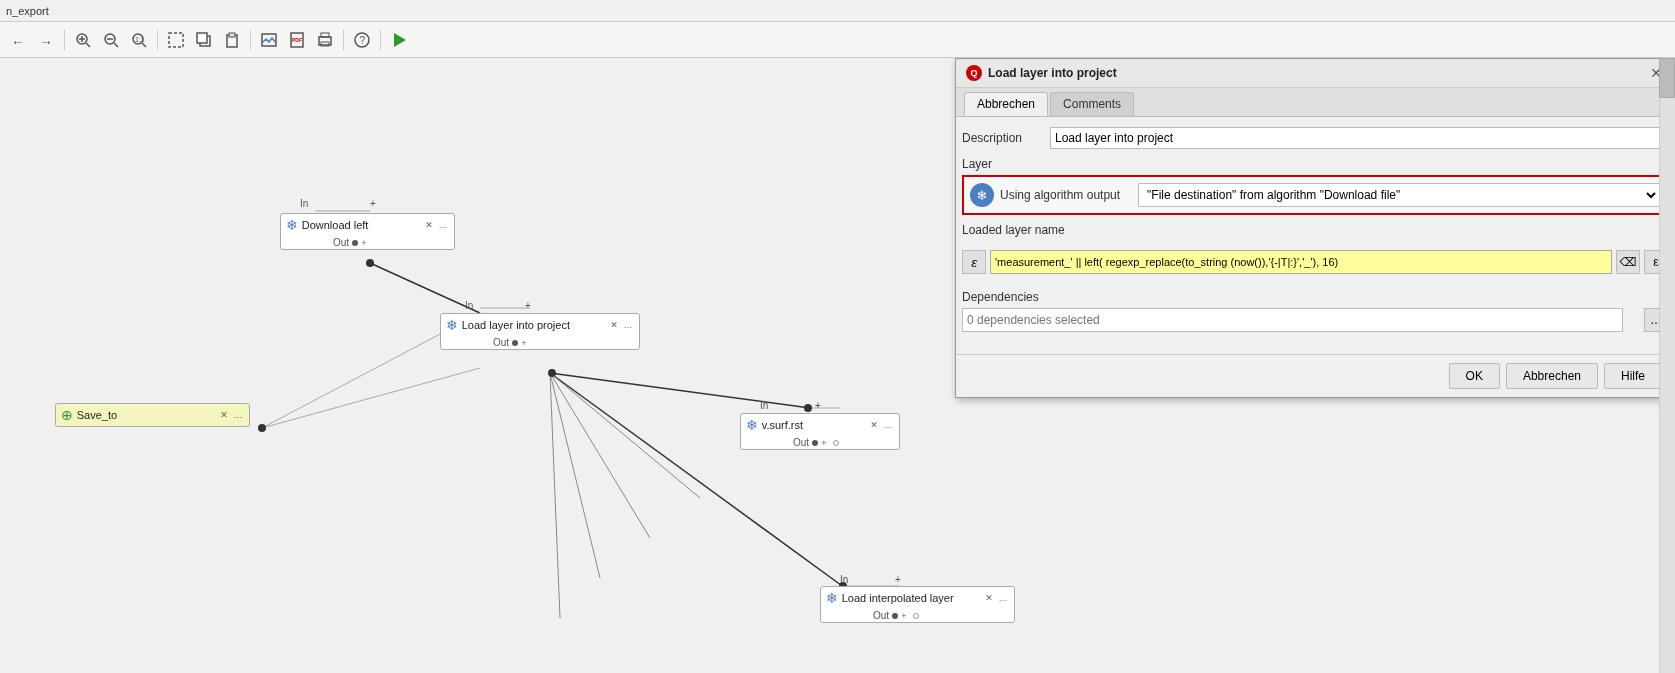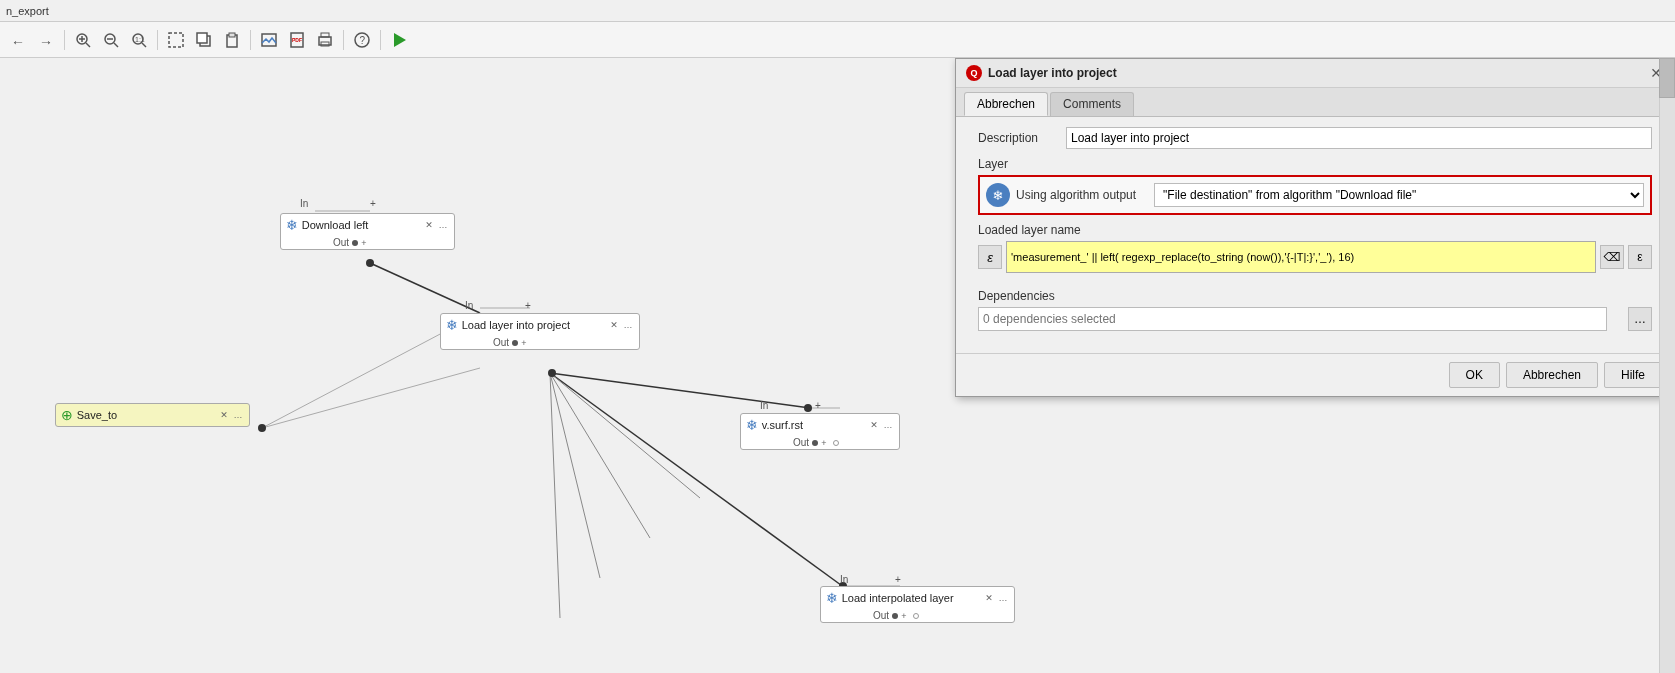--- a/index.html
+++ b/index.html
@@ -218,21 +218,21 @@
       color: #333;
     }
     .dialog-tab.active {
       background: #f0f0f0;
       border-bottom: 1px solid #f0f0f0;
       color: #000;
     }
 
     
     .dialog-content {
-      padding: 10px 22px;
+      padding: 10px 6px;
     }
 
     
     .form-row {
       display: flex;
       align-items: center;
       margin-bottom: 8px;
       gap: 8px;
     }
     .form-label {
@@ -302,21 +302,21 @@
       display: flex;
       align-items: center;
       justify-content: center;
       font-size: 13px;
       cursor: pointer;
       flex-shrink: 0;
       font-style: italic;
     }
     .loaded-name-input {
       flex: 1;
-      height: 32px;
+      height: 24px;
       border: 1px solid #aaa;
       background: #ffff99;
       padding: 2px 4px;
       font-size: 11px;
       color: #000;
     }
     .clear-btn {
       width: 24px;
       height: 24px;
       border: 1px solid #bbb;
@@ -647,21 +647,21 @@
           <div class="algo-indicator">❄</div>
           <span style="font-size:12px; color:#333; margin-right:12px;">Using algorithm output</span>
           <div style="flex:1; display:flex; align-items:center; position:relative;">
             <select class="layer-select">
               <option>"File destination" from algorithm "Download file"</option>
             </select>
           </div>
         </div>
       </div>
 
-      <div class="form-row" style="align-items:flex-start; flex-direction:column; gap:4px;">
+      <div class="form-row" style="align-items:flex-start; flex-direction:column; gap:13px;">
         <span class="form-label">Loaded layer name</span>
         <div class="loaded-name-row" style="width:100%;">
           <div class="epsilon-btn">ε</div>
           <input class="loaded-name-input" type="text" value="'measurement_' || left( regexp_replace(to_string (now()),'{-|T|:}','_'), 16)" style="">
           <div class="clear-btn">⌫</div>
           <div class="expr-btn">ε</div>
         </div>
       </div>
 
       <div class="section-label" style="margin-top:8px;">Dependencies</div>

